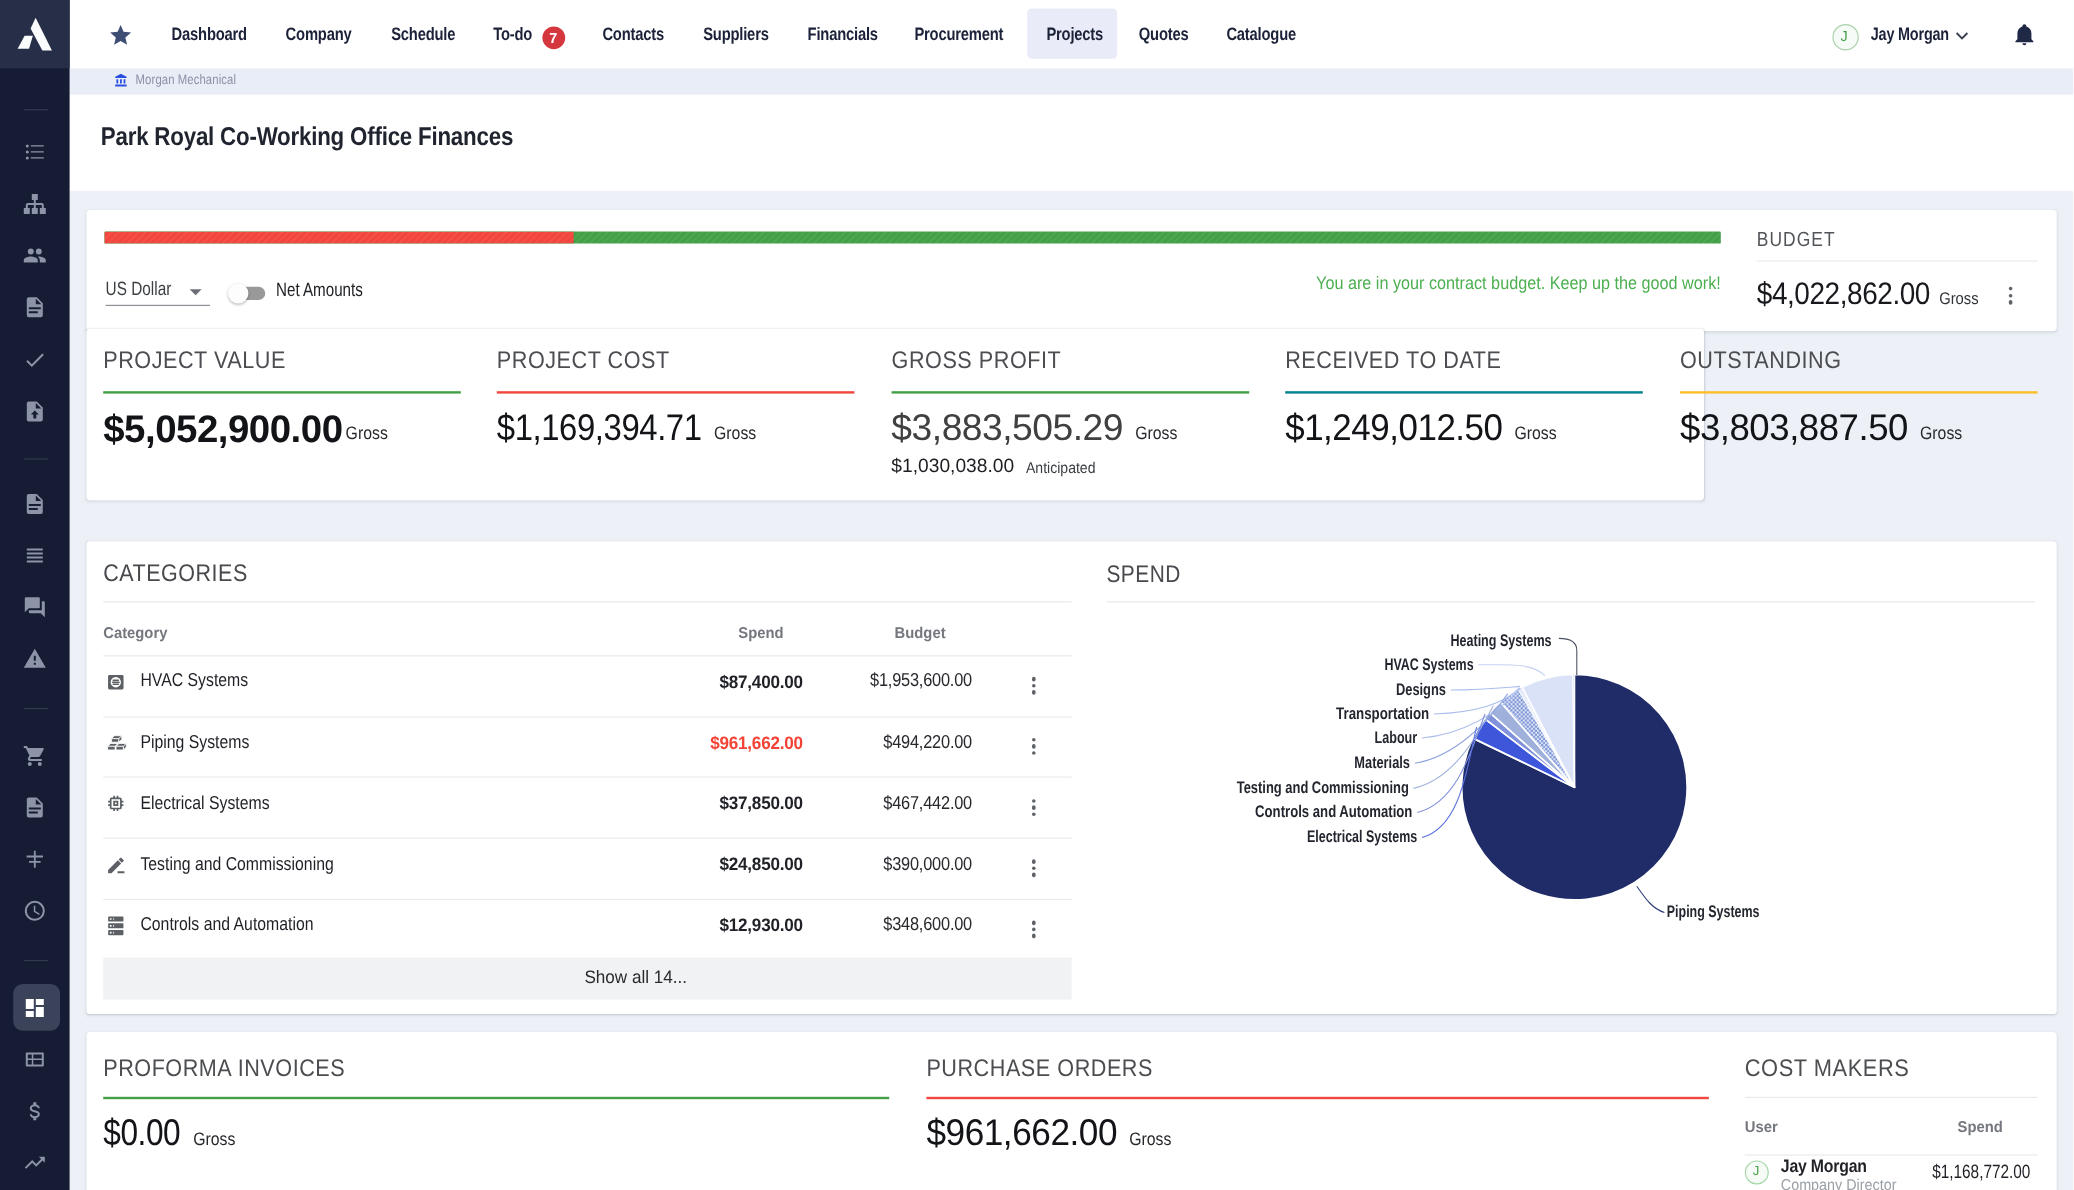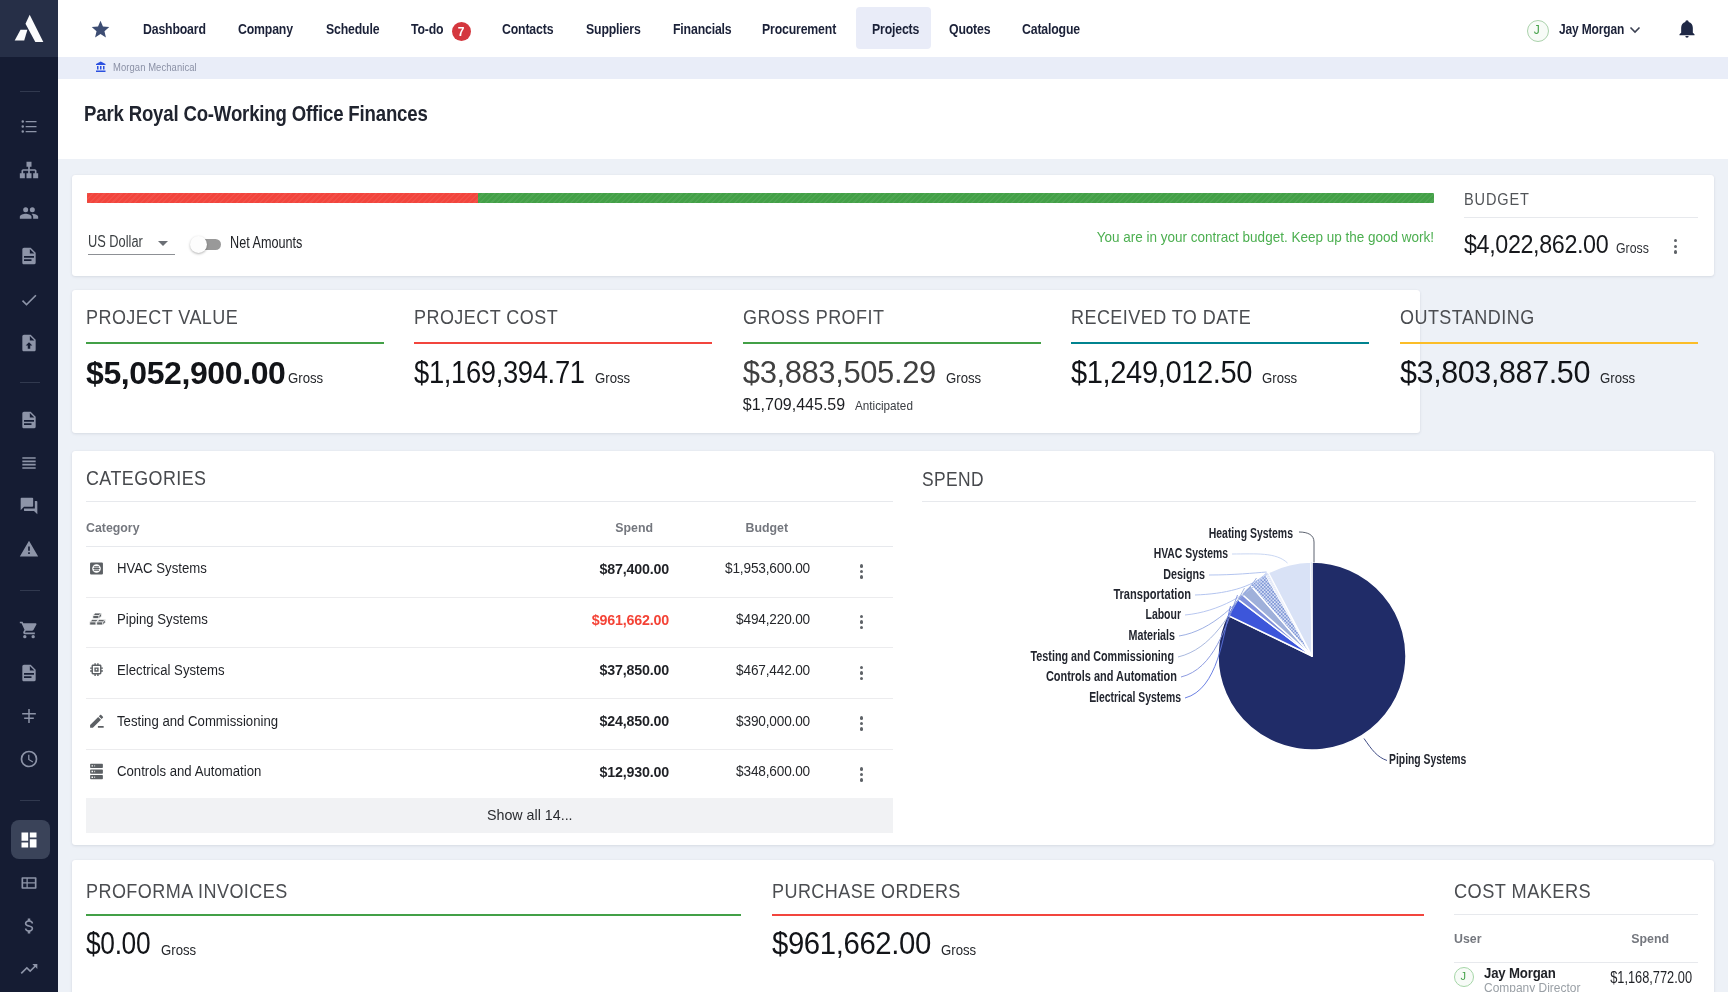--- a/index.html
+++ b/index.html
@@ -58,42 +58,42 @@
 <div class="t " style="left:158.3px;top:59.9px;font-size:16px;font-weight:400;color:#212327;transform:scaleX(0.79);transform-origin:0 50%;">Net Amounts</div>
 <div class="t" style="left:912px;top:54.3px;width:450px;text-align:right;font-size:15px;font-weight:400;color:#4caf50;transform:scaleX(0.9);transform-origin:100% 50%;">You are in your contract budget. Keep up the good work!</div>
 <div class="t " style="left:1391.6px;top:16.1px;font-size:17px;font-weight:400;color:#515458;letter-spacing:1.0px;transform:scaleX(0.855);transform-origin:0 50%;">BUDGET</div>
 <div class="divh" style="left:1391.6px;top:41.6px;width:234.4px;"></div>
 <div class="t " style="left:1391.6px;top:56.0px;font-size:26px;font-weight:400;color:#17191d;letter-spacing:-0.4px;transform:scaleX(0.896);transform-origin:0 50%;">$4,022,862.00</div>
 <div class="t " style="left:1543.6px;top:66.1px;font-size:14px;font-weight:400;color:#303338;transform:scaleX(0.88);transform-origin:0 50%;">Gross</div>
 <div class="abs" style="left:1601.7px;top:63.8px;width:3.6px;height:3.6px;border-radius:50%;background:#5f6368;"></div>
 <div class="abs" style="left:1601.7px;top:69.5px;width:3.6px;height:3.6px;border-radius:50%;background:#5f6368;"></div>
 <div class="abs" style="left:1601.7px;top:75.2px;width:3.6px;height:3.6px;border-radius:50%;background:#5f6368;"></div>
 </div>
-<div class="card" style="left:72px;top:290px;width:1348px;height:143px;">
+<div class="card" style="left:72px;top:274px;width:1348px;height:143px;">
 <div class="t " style="left:14px;top:17.1px;font-size:20px;font-weight:400;color:#4b4d51;letter-spacing:0.5px;transform:scaleX(0.9);transform-origin:0 50%;">PROJECT VALUE</div>
 <div class="abs" style="left:14px;top:51.5px;width:298px;height:2px;background:#43a047;"></div>
 <div class="t " style="left:14px;top:66.8px;font-size:32px;font-weight:700;color:#121418;letter-spacing:-0.4px;transform:scaleX(1.0);transform-origin:0 50%;">$5,052,900.00</div>
 <div class="t " style="left:216.4px;top:80.3px;font-size:15px;font-weight:400;color:#26282c;transform:scaleX(0.88);transform-origin:0 50%;">Gross</div>
 <div class="t " style="left:342.4px;top:17.1px;font-size:20px;font-weight:400;color:#4b4d51;letter-spacing:0.5px;transform:scaleX(0.9);transform-origin:0 50%;">PROJECT COST</div>
 <div class="abs" style="left:342.4px;top:51.5px;width:298px;height:2px;background:#f2453d;"></div>
 <div class="t " style="left:342.4px;top:66.8px;font-size:31px;font-weight:400;color:#121418;letter-spacing:-0.4px;transform:scaleX(0.884);transform-origin:0 50%;">$1,169,394.71</div>
 <div class="t " style="left:523.0px;top:80.3px;font-size:15px;font-weight:400;color:#26282c;transform:scaleX(0.88);transform-origin:0 50%;">Gross</div>
 <div class="t " style="left:670.8px;top:17.1px;font-size:20px;font-weight:400;color:#4b4d51;letter-spacing:0.5px;transform:scaleX(0.9);transform-origin:0 50%;">GROSS PROFIT</div>
 <div class="abs" style="left:670.8px;top:51.5px;width:298px;height:2px;background:#43a047;"></div>
 <div class="t " style="left:670.8px;top:66.8px;font-size:31px;font-weight:400;color:#404040;letter-spacing:-0.4px;transform:scaleX(1.0);transform-origin:0 50%;">$3,883,505.29</div>
 <div class="t " style="left:873.8px;top:80.3px;font-size:15px;font-weight:400;color:#26282c;transform:scaleX(0.88);transform-origin:0 50%;">Gross</div>
 <div class="t " style="left:999.2px;top:17.1px;font-size:20px;font-weight:400;color:#4b4d51;letter-spacing:0.5px;transform:scaleX(0.9);transform-origin:0 50%;">RECEIVED TO DATE</div>
 <div class="abs" style="left:999.2px;top:51.5px;width:298px;height:2px;background:#00838f;"></div>
 <div class="t " style="left:999.2px;top:66.8px;font-size:31px;font-weight:400;color:#121418;letter-spacing:-0.4px;transform:scaleX(0.938);transform-origin:0 50%;">$1,249,012.50</div>
 <div class="t " style="left:1190.2px;top:80.3px;font-size:15px;font-weight:400;color:#26282c;transform:scaleX(0.88);transform-origin:0 50%;">Gross</div>
 <div class="t " style="left:1327.6px;top:17.1px;font-size:20px;font-weight:400;color:#4b4d51;letter-spacing:0.5px;transform:scaleX(0.9);transform-origin:0 50%;">OUTSTANDING</div>
 <div class="abs" style="left:1327.6px;top:51.5px;width:298px;height:2px;background:#fbbd28;"></div>
 <div class="t " style="left:1327.6px;top:66.8px;font-size:31px;font-weight:400;color:#121418;letter-spacing:-0.4px;transform:scaleX(0.984);transform-origin:0 50%;">$3,803,887.50</div>
 <div class="t " style="left:1527.6px;top:80.3px;font-size:15px;font-weight:400;color:#26282c;transform:scaleX(0.88);transform-origin:0 50%;">Gross</div>
-<div class="t " style="left:670.8px;top:106.5px;font-size:16px;font-weight:400;color:#1c1e22;transform:scaleX(1.0);transform-origin:0 50%;">$1,709,445.59</div>
+<div class="t " style="left:670.8px;top:106.5px;font-size:16px;font-weight:400;color:#1c1e22;transform:scaleX(1.0);transform-origin:0 50%;">$1,030,038.00</div>
 <div class="t " style="left:782.8px;top:109.0px;font-size:13px;font-weight:400;color:#3a3d42;transform:scaleX(0.9);transform-origin:0 50%;">Anticipated</div>
 </div>
 <div class="card" style="left:72px;top:451px;width:1642px;height:394px;">
 <div class="t " style="left:14px;top:17.4px;font-size:20px;font-weight:400;color:#47494d;letter-spacing:0.5px;transform:scaleX(0.895);transform-origin:0 50%;">CATEGORIES</div>
 <div class="divh" style="left:14px;top:50.4px;width:807px;"></div>
 <div class="t " style="left:14px;top:69.5px;font-size:13px;font-weight:700;color:#74777e;transform:scaleX(0.95);transform-origin:0 50%;">Category</div>
 <div class="t" style="left:481px;top:69.5px;width:100px;text-align:right;font-size:13px;font-weight:700;color:#74777e;transform:scaleX(0.95);transform-origin:100% 50%;">Spend</div>
 <div class="t" style="left:616px;top:69.5px;width:100px;text-align:right;font-size:13px;font-weight:700;color:#74777e;transform:scaleX(0.95);transform-origin:100% 50%;">Budget</div>
 <div class="divh" style="left:14px;top:94.8px;width:807px;"></div>
 <div class="abs" style="left:16px;top:109.0px;">

